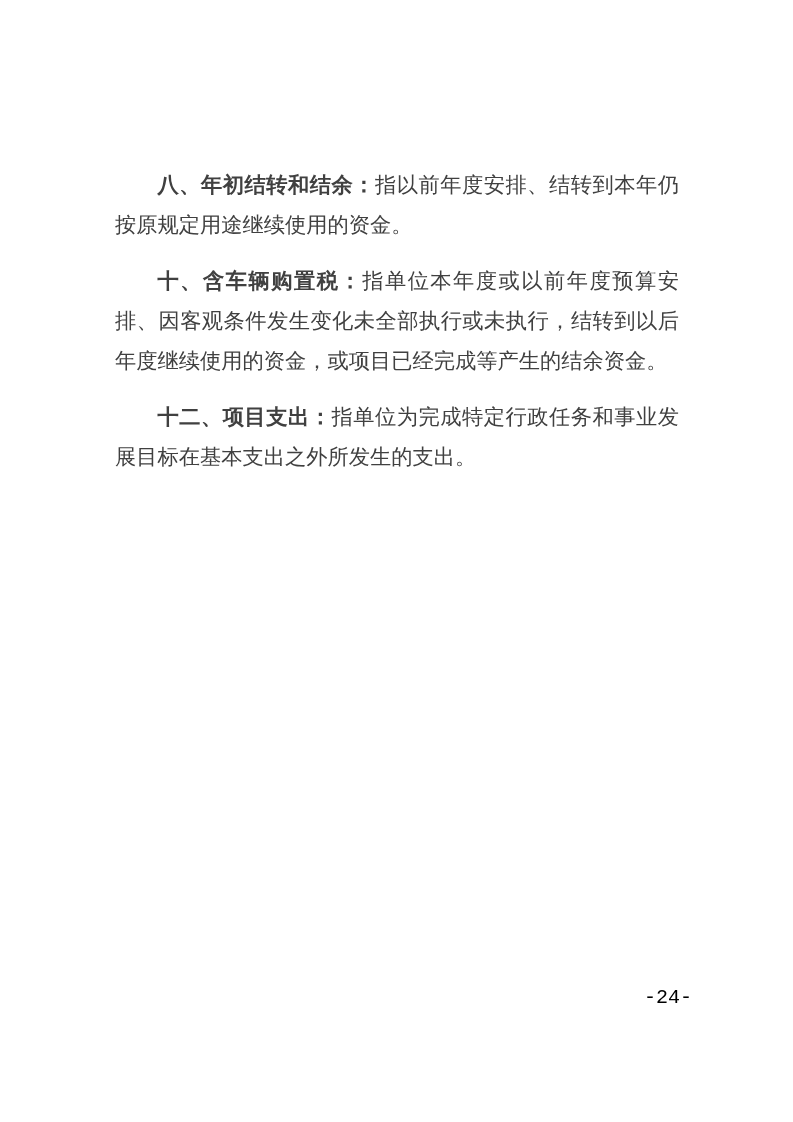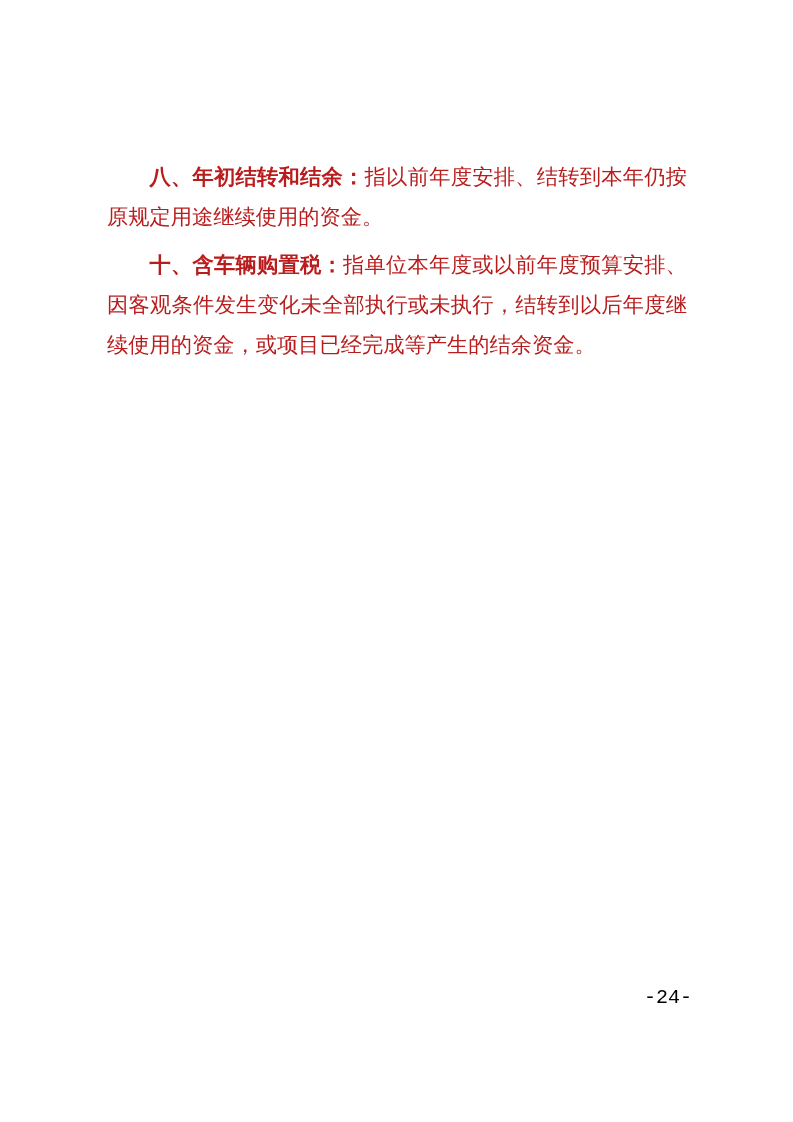--- a/index.html
+++ b/index.html
@@ -16,28 +16,28 @@
     font-family: "Liberation Sans", sans-serif;
     color: #000000;
   }
   .content {
     position: absolute;
     left: 99px;
     top: 149px;
     width: 596px;
   }
   .content p {
-    margin: 8px;
+    margin: 16px;
     padding: 0;
     font-size: 21.25px;
     line-height: 40px;
     text-align: justify;
     text-justify: inter-character;
     text-indent: 2em;
-    color: #b91c1c;
+    color: #404040;
     word-break: break-all;
     overflow-wrap: break-word;
   }
   .content p b {
     font-weight: 700;
   }
   .page-number {
     position: absolute;
     top: 986px;
     right: 101px;
@@ -47,15 +47,16 @@
     font-family: Liberation Mono, monospace;
   }
 </style>
 </head>
 <body>
 
 <div class="page">
   <div class="content">
     <p><b>八、年初结转和结余：</b><span>指以前年度安排、结转到本年仍按原规定用途继续使用的资金。</span></p>
     <p><b>十、含车辆购置税：</b><span>指单位本年度或以前年度预算安排、因客观条件发生变化未全部执行或未执行，结转到以后年度继续使用的资金，或项目已经完成等产生的结余资金。</span></p>
+    <p><b>十二、项目支出：</b><span>指单位为完成特定行政任务和事业发展目标在基本支出之外所发生的支出。</span></p>
   </div>
   <div class="page-number">-24-</div>
 </div>
 
 </body></html>

